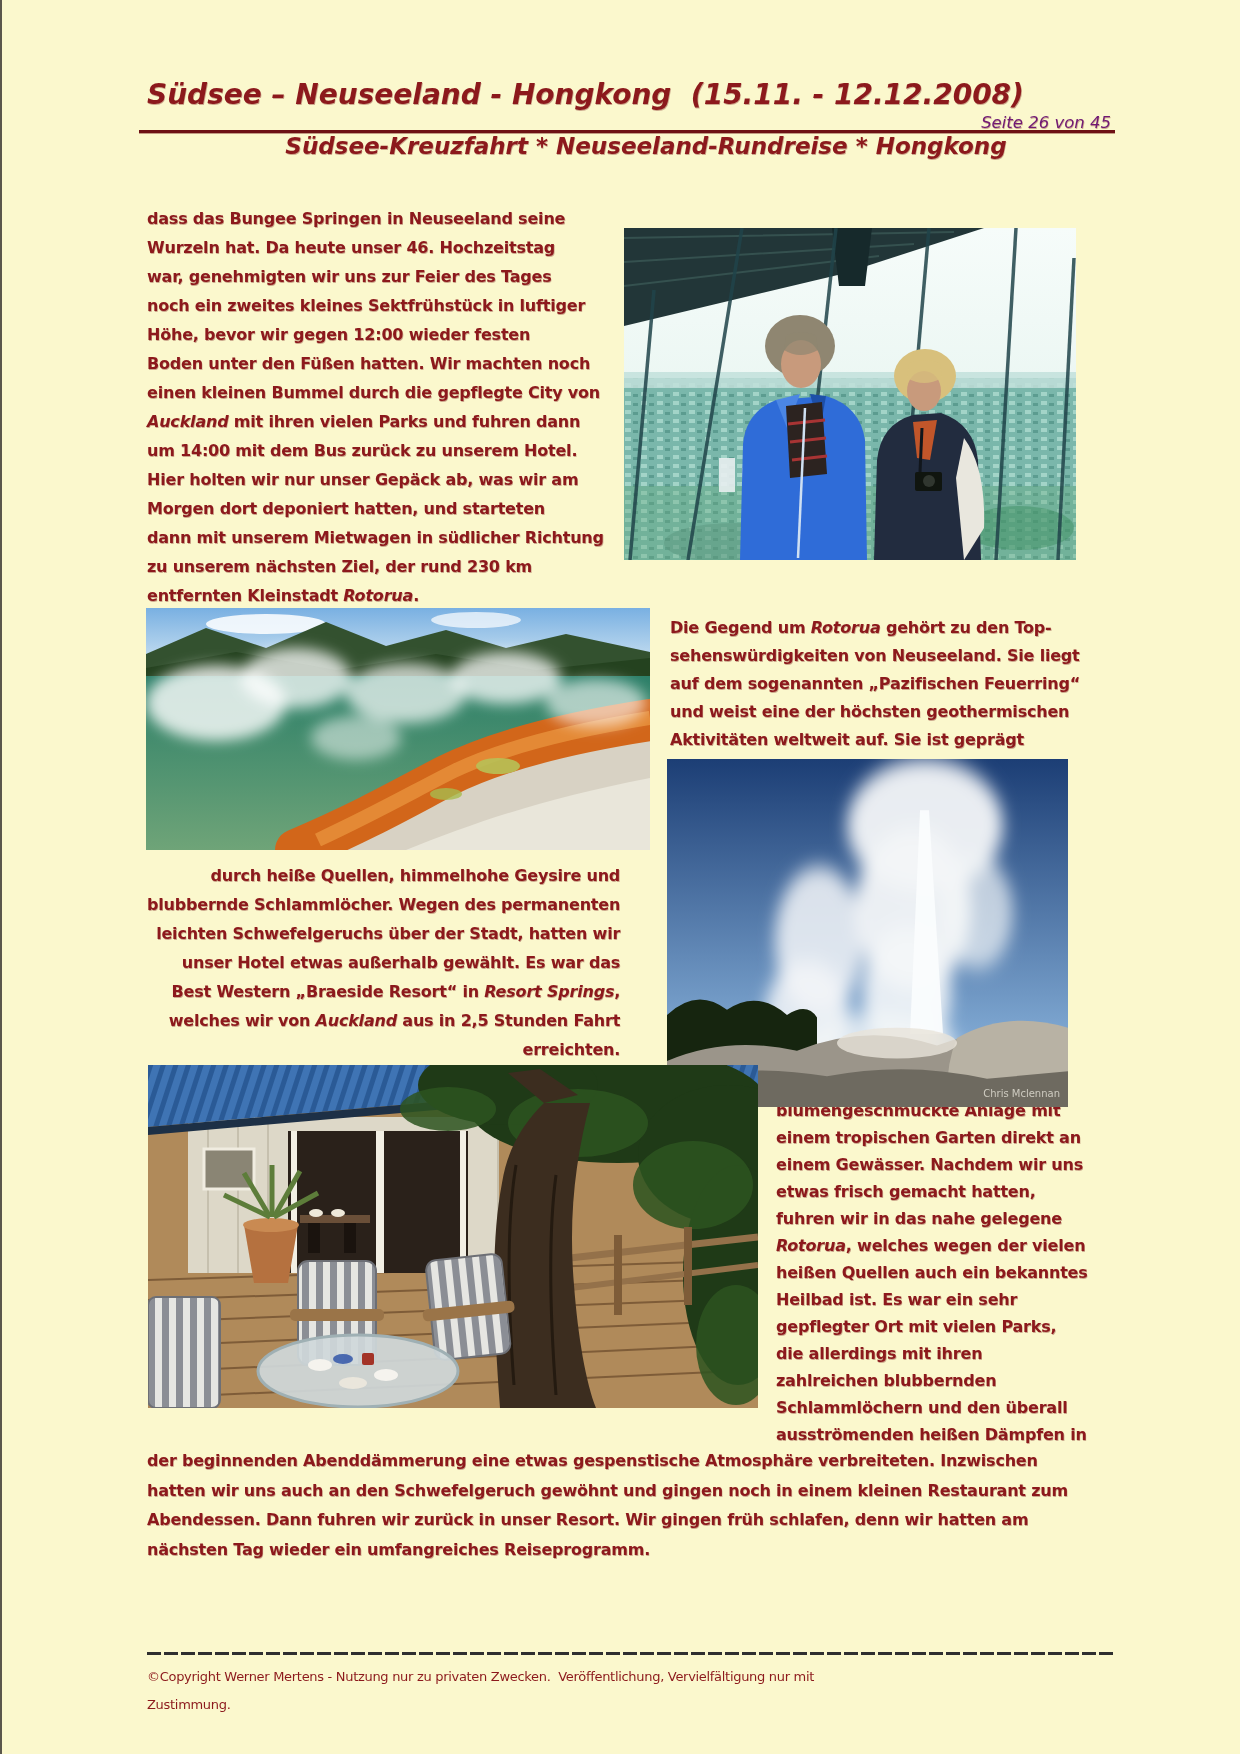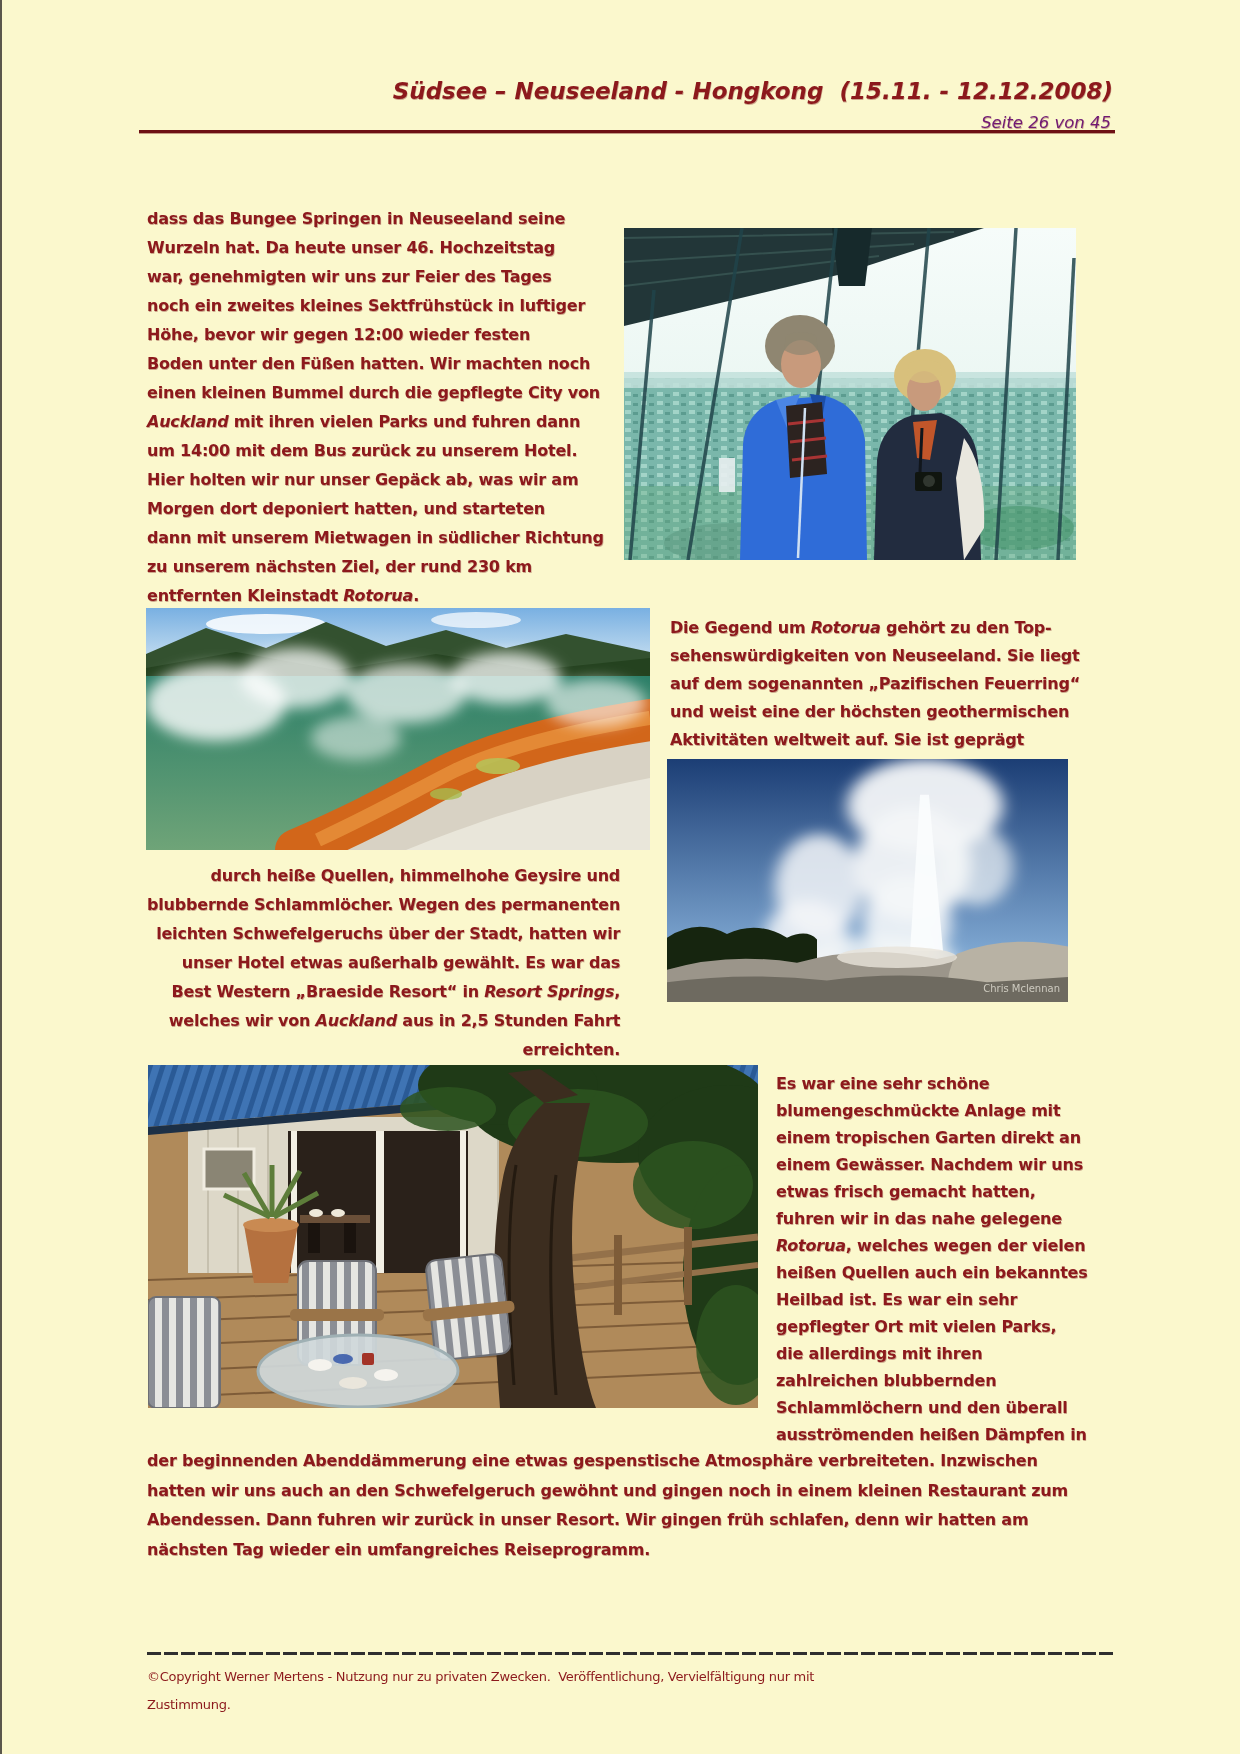--- a/index.html
+++ b/index.html
@@ -8,51 +8,52 @@
     background:#fbf8cd; overflow:hidden;
     font-family:"DejaVu Sans",sans-serif;
   }
   .edge-left{position:absolute;left:0;top:0;width:2px;height:100%;background:#5a574c;}
   .txt{
     position:absolute; white-space:pre; color:#8c191c; font-weight:bold;
     font-size:16px; letter-spacing:-0.2px;
     text-shadow:0.6px 0.8px 0.6px rgba(120,22,24,0.35);
   }
   .txt em{font-style:italic;}
-  .hdr1{left:147px;top:78px;width:966px;text-align:right;font-size:23px;font-style:italic;letter-spacing:0;}
+  .hdr1{left:147px;top:78px;width:966px;text-align:left;font-size:28px;font-style:italic;letter-spacing:0;}
   .hdr2{left:147px;top:107px;width:966px;text-align:center;font-size:23px;font-style:italic;letter-spacing:0;}
   .pageno{position:absolute;right:2px;top:6px;font-size:16.5px;font-weight:500;font-style:italic;color:#701a75;white-space:pre;}
   .rule{position:absolute;left:139px;top:130px;width:976px;height:3px;background:#6d1114;box-shadow:0 1px 0 rgba(109,17,20,0.4);}
   .p-intro  {left:147px;top:146px;line-height:29.5px;}
   .p-leftcol{left:147px;top:204px;line-height:29px;}
   .p-rotint {left:670px;top:614px;line-height:28px;}
   .p-pool   {left:147px;top:861px;line-height:29px;text-align:right;}
   .p-resort {left:776px;top:1070px;line-height:27px;}
   .p-close  {left:147px;top:1446px;line-height:29.5px;}
   .sep{position:absolute;left:147px;top:1652px;width:966px;height:3px;
        background:repeating-linear-gradient(90deg,#2f2f2f 0 14px,rgba(0,0,0,0) 14px 17px);}
   .p-footer{left:147px;top:1663px;line-height:27.5px;font-weight:500;font-size:13px;letter-spacing:-0.3px;
             text-shadow:none;}
   .photo{position:absolute;overflow:hidden;background:#ccc;}
   .photo svg{display:block;width:100%;height:100%;}
   #photo1{left:624px;top:228px;width:452px;height:332px;}
   #photo2{left:146px;top:608px;width:504px;height:242px;}
-  #photo3{left:667px;top:759px;width:401px;height:243px;}
+  #photo3{left:667px;top:759px;width:401px;height:348px;}
   #photo4{left:148px;top:1065px;width:610px;height:343px;}
   .credit{position:absolute;right:8px;bottom:8px;font-size:10px;color:#d9d6cb;
           font-family:"DejaVu Sans",sans-serif;opacity:0.9;white-space:pre;}
 </style>
 </head>
 <body>
 
 <div id="page">
   <div class="edge-left"></div>
 
   <div class="txt hdr1">Südsee – Neuseeland - Hongkong  (15.11. - 12.12.2008)</div>
   <div class="txt hdr2">
+    <span>Südsee-Kreuzfahrt * Neuseeland-Rundreise * Hongkong</span>
     <span class="pageno">Seite 26 von 45</span>
   </div>
   <div class="rule"></div>
 
   <div class="txt p-leftcol">dass das Bungee Springen in Neuseeland seine
 Wurzeln hat. Da heute unser 46. Hochzeitstag
 war, genehmigten wir uns zur Feier des Tages
 noch ein zweites kleines Sektfrühstück in luftiger
 Höhe, bevor wir gegen 12:00 wieder festen
 Boden unter den Füßen hatten. Wir machten noch

